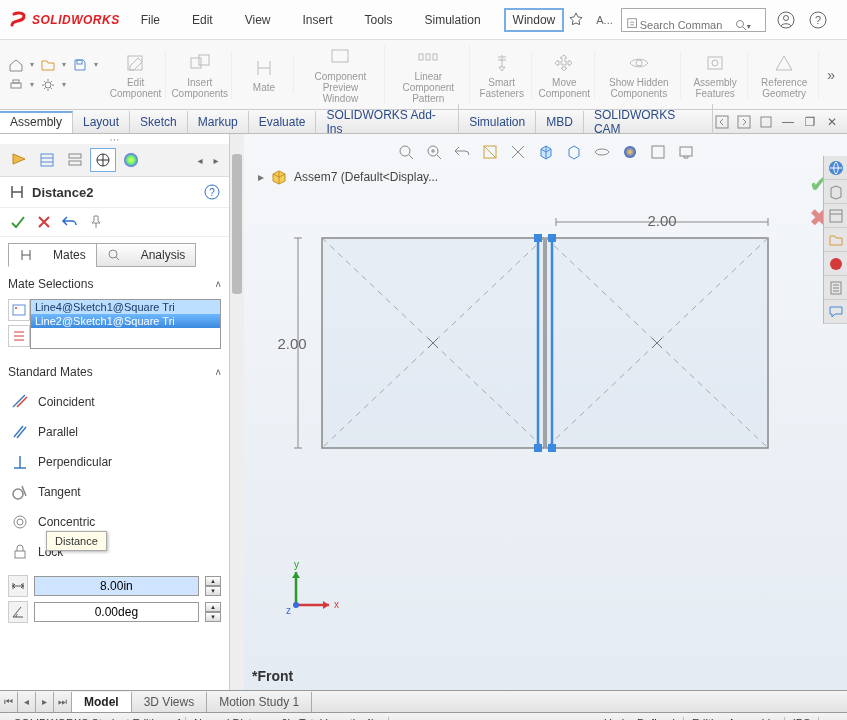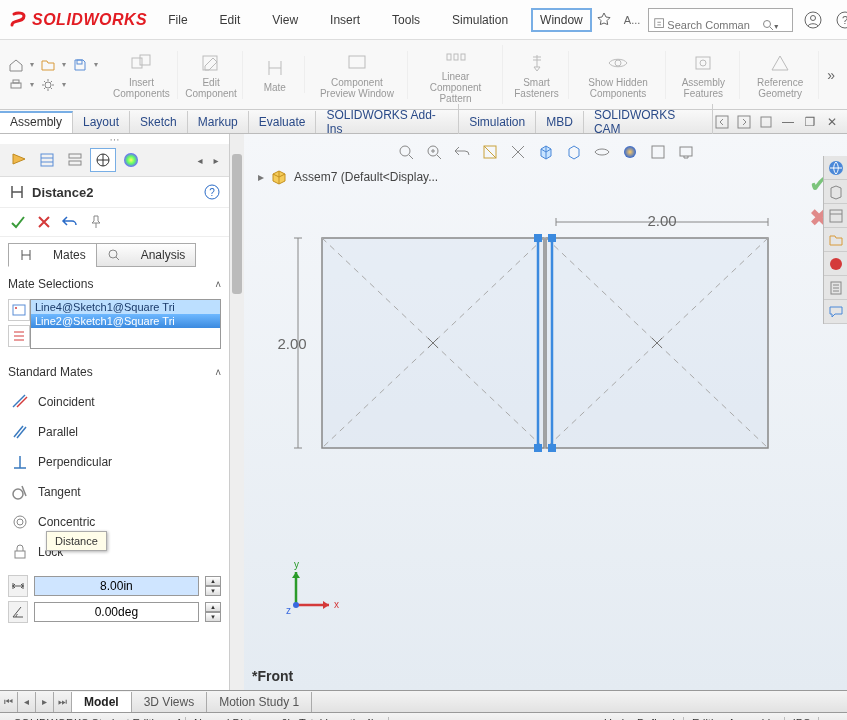--- a/index.html
+++ b/index.html
@@ -2,21 +2,21 @@
 <html><head>
 <meta charset="utf-8">
 <style>
   * { box-sizing: border-box; margin: 0; padding: 0; font-family: "Segoe UI", Tahoma, sans-serif; }
   body { width: 847px; height: 720px; background: #fff; overflow: hidden; font-size: 12px; color: #333; }
 
   
   .titlebar { height: 40px; display: flex; align-items: center; padding: 0 8px; border-bottom: 1px solid #ddd; background: #fdfdfd; }
   .titlebar .logo-wrap { display: flex; align-items: center; margin-right: 12px; }
   .titlebar .logo-wrap svg { flex-shrink: 0; }
-  .titlebar .brand { font-size: 16px; font-weight: bold; color: #e21c23; letter-spacing: 0.5px; margin-left: 2px; font-style: italic; }
+  .titlebar .brand { font-size: 12px; font-weight: bold; color: #e21c23; letter-spacing: 0.5px; margin-left: 2px; font-style: italic; }
   .menubar { display: flex; gap: 14px; }
   .menubar .mitem { padding: 4px 8px; cursor: pointer; font-size: 12px; color: #3a3a3a; border: 1px solid transparent; }
   .menubar .mitem.active { border: 2px solid #78aee5; padding: 3px 7px; }
   .title-right { margin-left: auto; display: flex; align-items: center; gap: 8px; }
   .title-right .iconbtn { width: 24px; height: 24px; display: flex; align-items: center; justify-content: center; cursor: pointer; }
   .search-box { display: flex; align-items: flex-end; border: 1px solid #aaa; background: #fff; height: 24px; padding: 0 4px; width: 145px; }
   .search-box input { border: none; outline: none; width: 95px; font-size: 11px; }
   .window-controls { display: flex; gap: 12px; margin-left: 10px; }
   .window-controls span { width: 20px; text-align: center; cursor: pointer; font-size: 14px; }
 
@@ -218,34 +218,34 @@
             <circle cx="7" cy="7" r="3" fill="none" stroke="#888"></circle>
             <path d="M7 1v2M7 11v2M1 7h2M11 7h2M3 3l1.4 1.4M9.6 9.6L11 11M3 11l1.4-1.4M9.6 4.4L11 3" stroke="#888"></path>
           </svg>
         </span>
       <span style="font-size:8px;color:#888;">▾</span>
     </div>
   </div>
   <div class="ribbon-group">
       <span class="rg-icon">
         <svg width="24" height="22" viewBox="0 0 24 22">
+          <rect x="4" y="4" width="14" height="14" fill="none" stroke="#bbb"></rect>
+          <path d="M14 6l4 4-8 8H6v-4z" fill="none" stroke="#bbb"></path>
+        </svg>
+      </span>
+      <span>Edit Component</span>
+    </div>
+  <div class="ribbon-group">
+      <span class="rg-icon">
+        <svg width="24" height="22" viewBox="0 0 24 22">
           <rect x="3" y="6" width="10" height="10" fill="none" stroke="#bbb"></rect>
           <rect x="11" y="3" width="10" height="10" fill="none" stroke="#bbb"></rect>
         </svg>
       </span>
       <span>Insert Components</span>
-    </div>
-  <div class="ribbon-group">
-      <span class="rg-icon">
-        <svg width="24" height="22" viewBox="0 0 24 22">
-          <rect x="4" y="4" width="14" height="14" fill="none" stroke="#bbb"></rect>
-          <path d="M14 6l4 4-8 8H6v-4z" fill="none" stroke="#bbb"></path>
-        </svg>
-      </span>
-      <span>Edit Component</span>
     </div>
   <div class="ribbon-group">
       <span class="rg-icon">
         <svg width="24" height="22" viewBox="0 0 24 22">
           <path d="M6 4v14M18 4v14M6 11h12" stroke="#bbb" fill="none"></path>
         </svg>
       </span>
       <span>Mate</span>
     </div>
   <div class="ribbon-group">
@@ -267,20 +267,28 @@
       <span>Linear Component Pattern</span>
     </div>
   <div class="ribbon-group">
       <span class="rg-icon">
         <svg width="24" height="22" viewBox="0 0 24 22">
           <path d="M12 3v12M9 15h6l-3 4z" stroke="#bbb" fill="none"></path>
           <path d="M8 5h8M8 8h8" stroke="#bbb"></path>
         </svg>
       </span>
       <span>Smart Fasteners</span>
+    </div>
+  <div class="ribbon-group">
+      <span class="rg-icon">
+        <svg width="24" height="22" viewBox="0 0 24 22">
+          <path d="M12 3l3 3h-2v4h4V8l3 3-3 3v-2h-4v4h2l-3 3-3-3h2v-4H6v2l-3-3 3-3v2h4V6H8z" fill="none" stroke="#bbb"></path>
+        </svg>
+      </span>
+      <span>Move Component</span>
     </div>
   <div class="ribbon-group">
       <span class="rg-icon">
         <svg width="24" height="22" viewBox="0 0 24 22">
           <path d="M3 11c3-5 15-5 18 0-3 5-15 5-18 0z" fill="none" stroke="#bbb"></path>
           <circle cx="12" cy="11" r="3" fill="none" stroke="#bbb"></circle>
         </svg>
       </span>
       <span>Show Hidden Components</span>
     </div>

